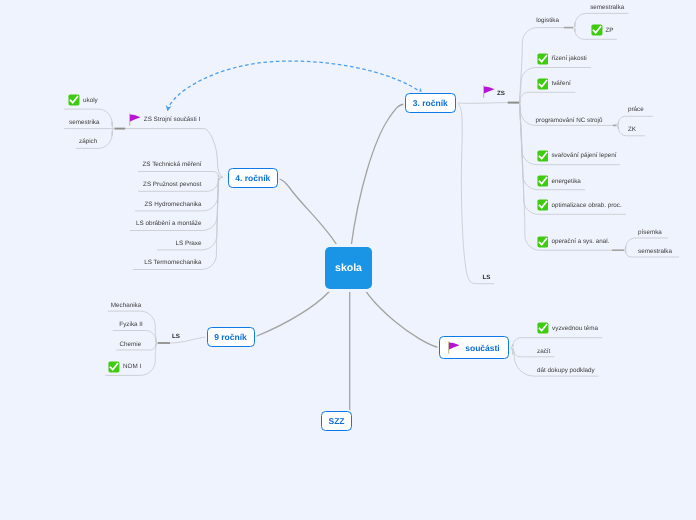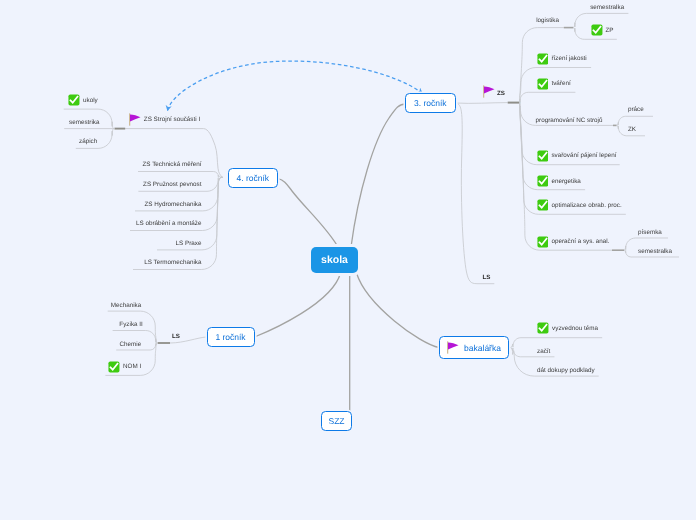--- a/index.html
+++ b/index.html
@@ -7,21 +7,21 @@
        font-family:"Liberation Sans",sans-serif;
        -webkit-font-smoothing:antialiased;text-rendering:geometricPrecision;}
   #stage{position:relative;width:696px;height:520px;background:#eff3fd;}
   svg.links{position:absolute;left:0;top:0;width:696px;height:520px;}
 
   .node{position:absolute;box-sizing:border-box;display:flex;align-items:center;
         justify-content:center;border-radius:5px;white-space:nowrap;opacity:0.999;}
   .node.root{background:#1a95e6;color:#fff;font-weight:bold;font-size:10.5px;
              box-shadow:0 0 0 3px #eff3fd;}
   .node.plain{background:#ffffff;border:1.5px solid #0d7ae8;color:#0b6fd8;
-              font-weight:normal;font-size:8.5px;border-radius:4.5px;
+              font-weight:bold;font-size:8.5px;border-radius:4.5px;
               box-shadow:0 0 0 1.6px #eff3fd;}
 
   .leaf{position:absolute;white-space:nowrap;font-size:6.3px;color:#3b3b3b;
         line-height:1;opacity:0.999;}
   .edgelbl{position:absolute;white-space:nowrap;font-size:6.2px;color:#2b2b2b;
            font-weight:bold;line-height:1;opacity:0.999;}
   .ico{position:absolute;display:block;}
 </style>
 </head>
 <body>
@@ -223,38 +223,38 @@
       <div class="leaf" style="left: 628px; top: 125.4px; height: 9px;">
         <span style="display: block; line-height: 9px;">ZK</span>
       </div>
       <div class="leaf" style="left: 638px; top: 227.5px; height: 9px;">
         <span style="display: block; line-height: 9px;">písemka</span>
       </div>
       <div class="leaf" style="left: 638px; top: 246.5px; height: 9px;">
         <span style="display: block; line-height: 9px;">semestralka</span>
       </div>
       <div class="edgelbl" style="left: 482.6px; top: 274.9px;">LS</div>
-      <div class="node root" style="left: 311px; top: 247px; width: 47px; height: 26px;">
+      <div class="node root" style="left: 325px; top: 247px; width: 47px; height: 42px;">
         <span>skola</span>
       </div>
       <div class="node plain" style="left: 206.5px; top: 327px; width: 48px; height: 20px;">
-        <span>1 ročník</span>
+        <span>9 ročník</span>
       </div>
       <div class="node plain" style="left: 227.5px; top: 168px; width: 50.5px; height: 20px;">
         <span>4. ročník</span>
       </div>
       <div class="node plain" style="left: 405px; top: 93px; width: 50.5px; height: 20px;">
         <span>3. ročník</span>
       </div>
       <div class="node plain" style="left: 439px; top: 336px; width: 70px; height: 23px;">
         <span class="ico" style="position: static; margin-right: 5px; display: inline-flex;">
           <svg width="12" height="13" viewBox="0 0 12 13">
     <rect x="0.1" y="0.35" width="1.15" height="12.3" fill="#cbb68e"></rect>
     <path d="M1.0 1.6 C4.6 1.8 8.1 2.8 11.5 4.35 C8.1 5.6 4.3 7.1 1.0 8.55 Z" fill="#b615d6"></path>
   </svg>
         </span>
-        <span>bakalářka</span>
+        <span>součásti</span>
       </div>
       <div class="node plain" style="left: 321px; top: 411px; width: 31px; height: 19.5px;">
         <span>SZZ</span>
       </div>
     </div>
 </div>
 
 </body></html>

